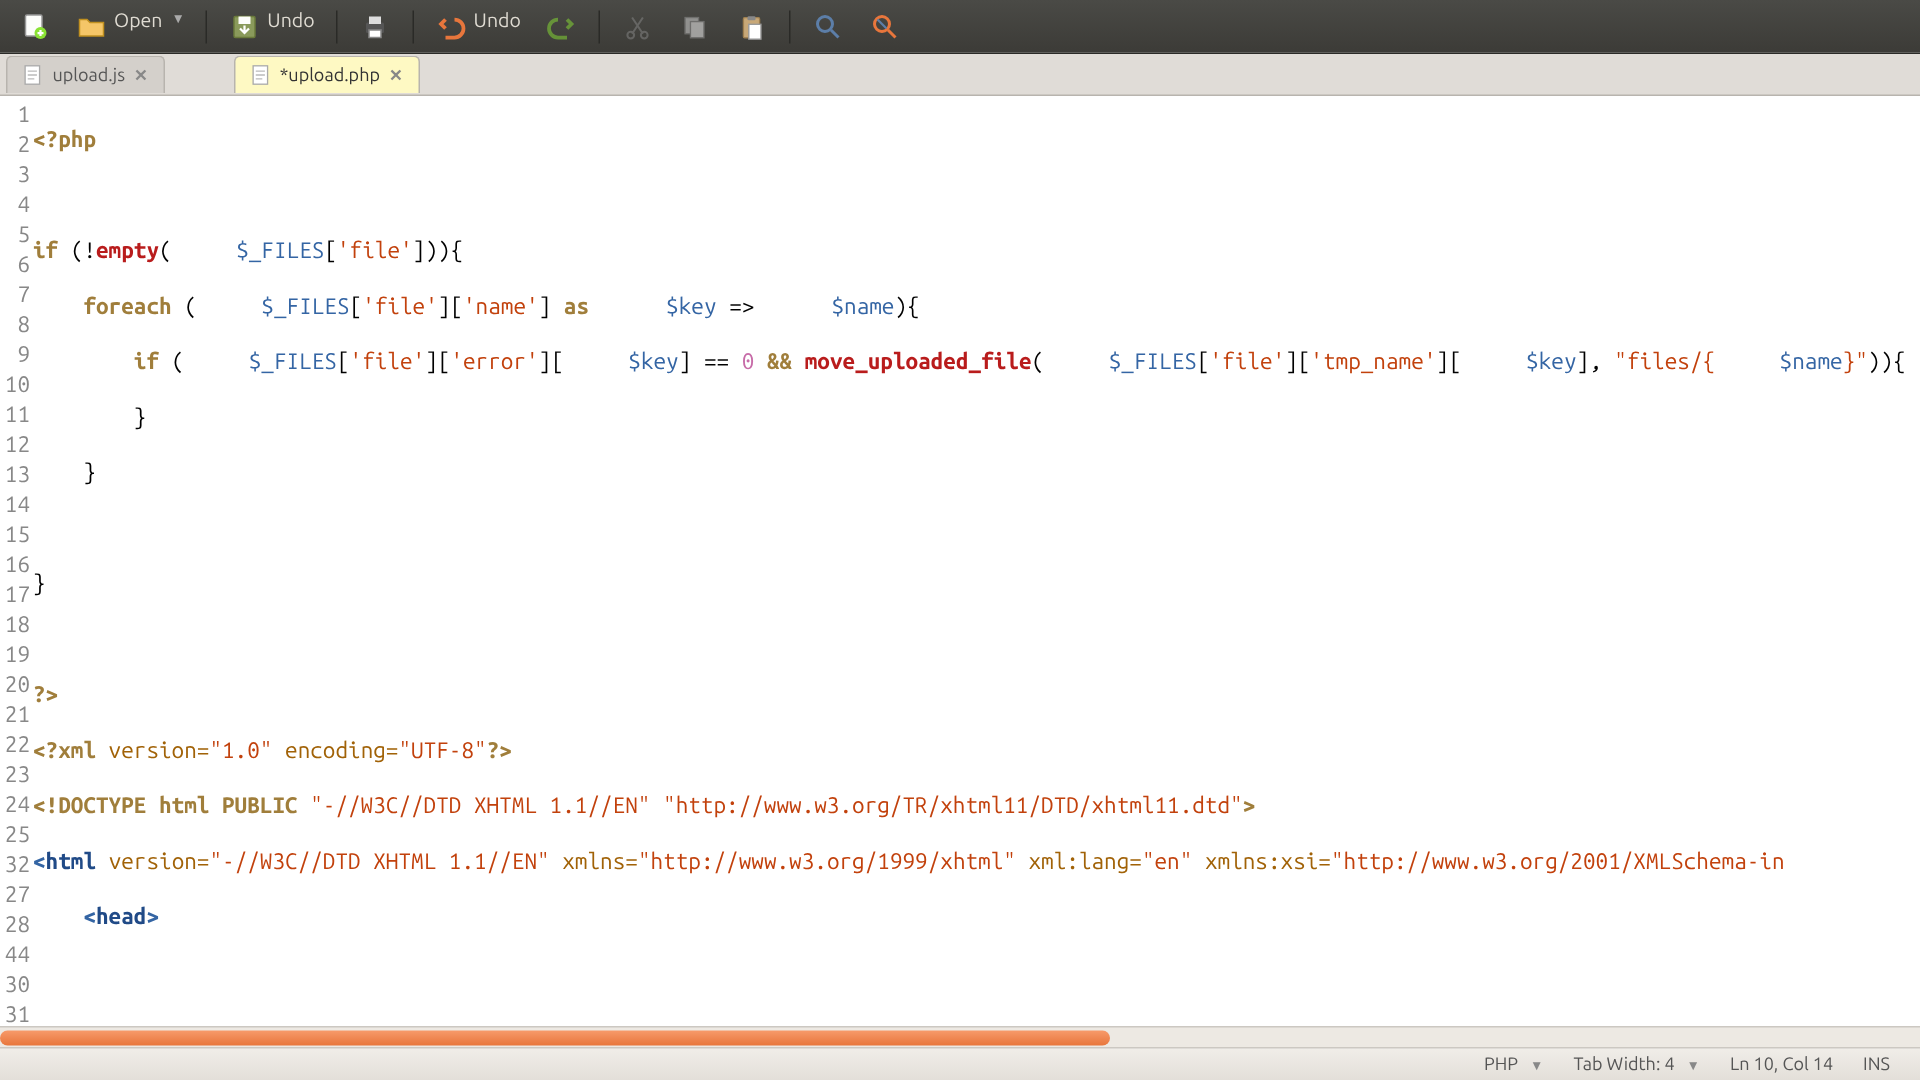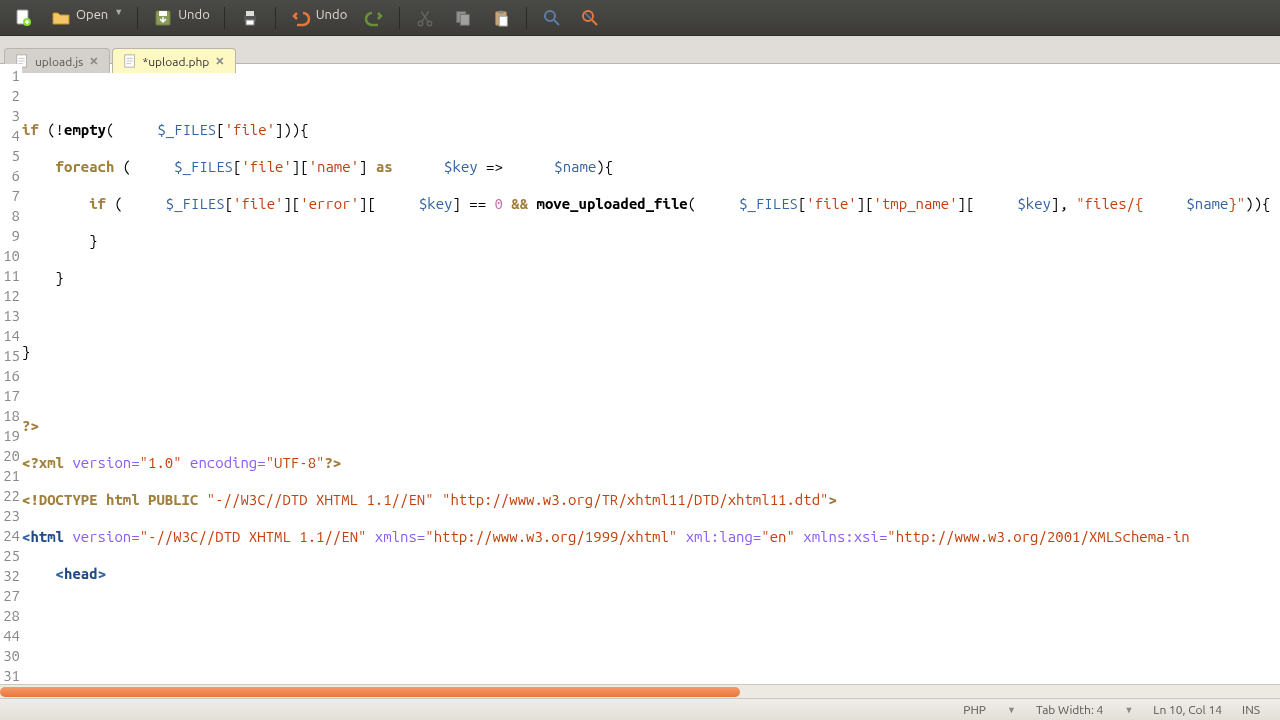--- a/index.html
+++ b/index.html
@@ -2,45 +2,45 @@
 <html><head>
 <meta charset="utf-8">
 <style>
 * { margin: 0; padding: 0; box-sizing: border-box; }
 body { font-family: Ubuntu, "Liberation Sans", sans-serif; font-size: 13px; background: #f2f1f0; overflow: hidden; width: 1280px; height: 720px; }
 .toolbar { background: linear-gradient(to bottom, #4a4a46, #3c3b37); height: 36px; display: flex; align-items: center; padding: 0 6px; gap: 4px; border-bottom: 1px solid #2a2a27; }
 .tb-btn { display: flex; gap: 4px; padding: 3px 6px; color: #dfdbd2; cursor: pointer; border-radius: 3px; }
 .tb-icon { width: 22px; height: 22px; display: flex; align-items: center; justify-content: center; }
 .tb-sep { width: 1px; height: 22px; background: #2a2a27; margin: 0 4px; }
 .tb-dd { font-size: 9px; margin-left: 2px; color: #aaa; }
-.tabs { height: 28px; background: #e0dcd7; display: flex; align-items: flex-start; padding: 12px 4px; border-bottom: 1px solid #b8b4ae; }
+.tabs { height: 28px; background: #e0dcd7; display: flex; align-items: center; padding: 12px 4px; border-bottom: 1px solid #b8b4ae; gap: 44px; }
 .tab { display: flex; align-items: center; gap: 6px; padding: 5px 10px; background: #d4d0cb; border: 1px solid #b8b4ae; border-bottom: none; border-radius: 4px 4px 0 0; margin-right: 2px; color: #555; font-size: 12px; cursor: pointer; }
 .tab.active { background: #fef9c3; color: #333; }
 .tab-close { color: #888; font-weight: bold; cursor: pointer; font-size: 11px; }
 .tab-file-icon { width: 14px; height: 14px; }
 .editor { display: flex; height: 620px; background: #fff; font-family: "Ubuntu Mono", "DejaVu Sans Mono", monospace; font-size: 15px; overflow: hidden; }
 .gutter { width: 22px; background: #fff; text-align: right; color: #888; padding-top: 2px; user-select: none; }
 .gutter div { height: 20px; line-height: 20px; padding-right: 2px; }
 .code { flex: 1; padding-top: 2px; white-space: pre; color: #000; overflow: hidden; }
 .code div { height: 20px; line-height: 20px; }
 .kw { color: #a07e3b; font-weight: bold; }
 .str { color: #c2410c; }
 .var { color: #3465a4; margin-left: 43px; }
-.func { color: #000000; font-weight: bold; }
+.func { color: #b91c1c; font-weight: bold; }
 .tag { color: #3465a4; font-weight: bold; }
 .tagn { color: #204a87; font-weight: bold; }
-.attr { color: #8b5cf6; }
+.attr { color: #a16207; }
 .num { color: #c76ba8; }
 .cursor-line { background: #fef9e7; }
 .text-cursor { display: inline-block; width: 1px; height: 17px; background: #000; vertical-align: text-bottom; margin-bottom: 1px; }
 .hscroll-track { height: 14px; background: #ede9e3; border-top: 1px solid #ccc8c2; position: relative; }
 .hscroll-thumb { position: absolute; left: 0; top: 2px; height: 10px; width: 740px; background: linear-gradient(to bottom, #f79a6a, #e8763c); border-radius: 5px; }
 .status { height: 22px; background: linear-gradient(to bottom, #f0ede8, #e3dfd9); border-top: 1px solid #ccc8c2; display: flex; align-items: center; font-size: 12px; color: #555; padding: 0 10px; }
 .status-spacer { flex: 1; }
-.status-item { padding: 0 10px; display: flex; align-items: center; gap: 21px; }
+.status-item { padding: 0 10px; display: flex; align-items: center; gap: 8px; }
 .dd-caret { font-size: 9px; color: #888; }
 </style>
 </head>
 <body>
 
 <div class="toolbar">
   <div class="tb-btn">
     <span class="tb-icon">
         <svg width="20" height="20" viewBox="0 0 20 20">
           <rect x="4" y="2" width="11" height="14" rx="1" fill="#fdfdfb" stroke="#999"></rect>
@@ -189,20 +189,21 @@
       <div>24</div>
       <div>25</div>
       <div>32</div>
       <div>27</div>
       <div>28</div>
       <div>44</div>
       <div>30</div>
       <div>31</div>
   </div>
   <div class="code">
+<div><span class="kw">&lt;?php</span></div>
 <div></div>
 <div><span class="kw">if </span>(!<span class="func">empty</span>(<span class="var">$_FILES</span>[<span class="str">'file'</span>])){</div>
 <div>    <span class="kw">foreach </span>(<span class="var">$_FILES</span>[<span class="str">'file'</span>][<span class="str">'name'</span>] <span class="kw">as </span><span class="var">$key</span><span> =&gt; </span><span class="var">$name</span>){</div>
 <div>        <span class="kw">if </span>(<span class="var">$_FILES</span>[<span class="str">'file'</span>][<span class="str">'error'</span>][<span class="var">$key</span>] == <span class="num">0</span><span class="kw"> &amp;&amp; </span><span class="func">move_uploaded_file</span>(<span class="var">$_FILES</span>[<span class="str">'file'</span>][<span class="str">'tmp_name'</span>][<span class="var">$key</span>], <span class="str">"files/{</span><span class="var">$name</span><span class="str">}"</span>)){</div>
 <div>        }</div>
 <div>    }</div>
 <div></div>
 <div>}</div>
 <div></div>
 <div><span class="kw">?&gt;</span></div>

